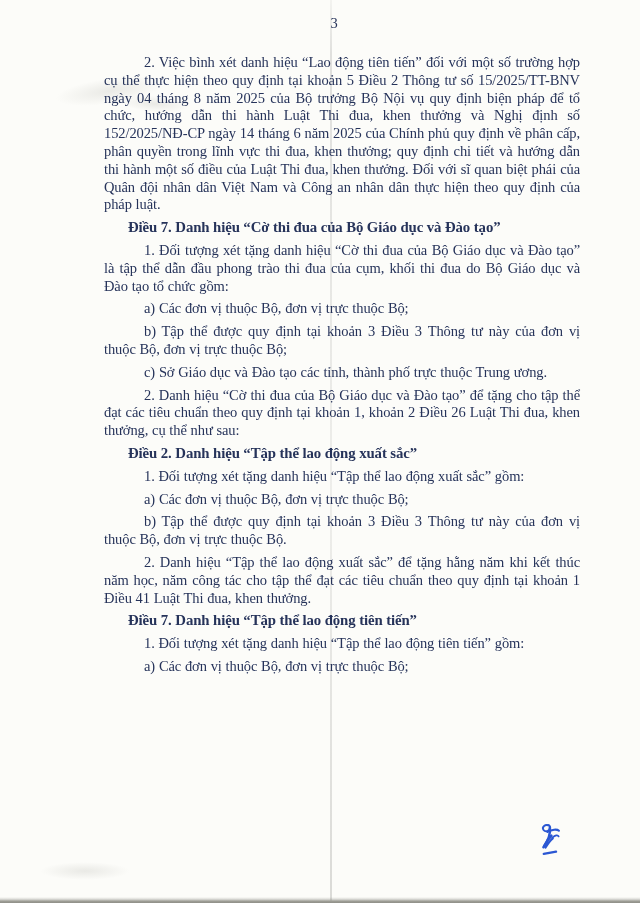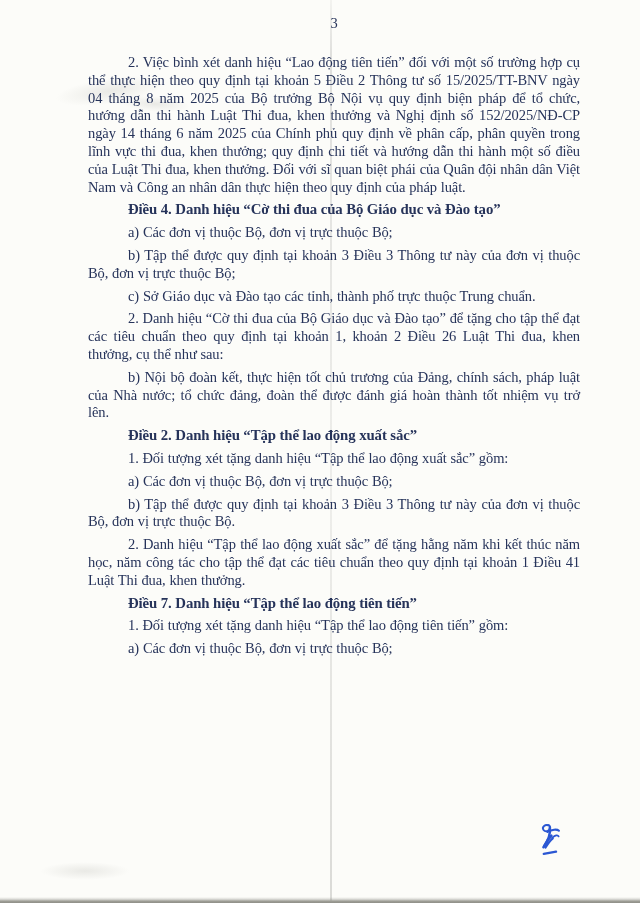--- a/index.html
+++ b/index.html
@@ -26,21 +26,21 @@
     text-align:center;
     font-size:14.5px;
     line-height:18px;
     margin:0 0 22px 0;
   }
   p.body{
     font-size:14.5px;
     line-height:17.8px;
     text-align:justify;
     text-indent:40px;
-    margin:0 0 5px 0;
+    margin:0 0 5px 16px;
     letter-spacing:-0.1px;
     word-spacing:0.3px;
   }
   p.heading{
     font-size:14.8px;
     line-height:17.8px;
     font-weight:bold;
     text-indent:40px;
     margin:5px 0 5px 0;
     letter-spacing:-0.1px;
@@ -85,26 +85,26 @@
   <div class="smudge s1"></div>
   <div class="smudge s2"></div>
   <div class="smudge s3"></div>
 
   <div class="fold-line"></div>
 
   <div class="content">
     <div class="page-number">3</div>
     <div>
         <p class="body">2. Việc bình xét danh hiệu “Lao động tiên tiến” đối với một số trường hợp cụ thể thực hiện theo quy định tại khoản 5 Điều 2 Thông tư số 15/2025/TT-BNV ngày 04 tháng 8 năm 2025 của Bộ trưởng Bộ Nội vụ quy định biện pháp để tổ chức, hướng dẫn thi hành Luật Thi đua, khen thưởng và Nghị định số 152/2025/NĐ-CP ngày 14 tháng 6 năm 2025 của Chính phủ quy định về phân cấp, phân quyền trong lĩnh vực thi đua, khen thưởng; quy định chi tiết và hướng dẫn thi hành một số điều của Luật Thi đua, khen thưởng. Đối với sĩ quan biệt phái của Quân đội nhân dân Việt Nam và Công an nhân dân thực hiện theo quy định của pháp luật.</p>
-        <p class="heading">Điều 4. Danh hiệu “Cờ thi đua của Bộ Giáo dục và Đào tạo”</p>
+        <p class="heading">Điều 7. Danh hiệu “Cờ thi đua của Bộ Giáo dục và Đào tạo”</p>
+        <p class="body">1. Đối tượng xét tặng danh hiệu “Cờ thi đua của Bộ Giáo dục và Đào tạo” là tập thể dẫn đầu phong trào thi đua của cụm, khối thi đua do Bộ Giáo dục và Đào tạo tổ chức gồm:</p>
         <p class="body">a) Các đơn vị thuộc Bộ, đơn vị trực thuộc Bộ;</p>
         <p class="body">b) Tập thể được quy định tại khoản 3 Điều 3 Thông tư này của đơn vị thuộc Bộ, đơn vị trực thuộc Bộ;</p>
-        <p class="body">c) Sở Giáo dục và Đào tạo các tỉnh, thành phố trực thuộc Trung chuẩn.</p>
+        <p class="body">c) Sở Giáo dục và Đào tạo các tỉnh, thành phố trực thuộc Trung ương.</p>
         <p class="body">2. Danh hiệu “Cờ thi đua của Bộ Giáo dục và Đào tạo” để tặng cho tập thể đạt các tiêu chuẩn theo quy định tại khoản 1, khoản 2 Điều 26 Luật Thi đua, khen thưởng, cụ thể như sau:</p>
-        <p class="body">b) Nội bộ đoàn kết, thực hiện tốt chủ trương của Đảng, chính sách, pháp luật của Nhà nước; tổ chức đảng, đoàn thể được đánh giá hoàn thành tốt nhiệm vụ trở lên.</p>
         <p class="heading">Điều 2. Danh hiệu “Tập thể lao động xuất sắc”</p>
         <p class="body">1. Đối tượng xét tặng danh hiệu “Tập thể lao động xuất sắc” gồm:</p>
         <p class="body">a) Các đơn vị thuộc Bộ, đơn vị trực thuộc Bộ;</p>
         <p class="body">b) Tập thể được quy định tại khoản 3 Điều 3 Thông tư này của đơn vị thuộc Bộ, đơn vị trực thuộc Bộ.</p>
         <p class="body">2. Danh hiệu “Tập thể lao động xuất sắc” để tặng hằng năm khi kết thúc năm học, năm công tác cho tập thể đạt các tiêu chuẩn theo quy định tại khoản 1 Điều 41 Luật Thi đua, khen thưởng.</p>
         <p class="heading">Điều 7. Danh hiệu “Tập thể lao động tiên tiến”</p>
         <p class="body">1. Đối tượng xét tặng danh hiệu “Tập thể lao động tiên tiến” gồm:</p>
         <p class="body">a) Các đơn vị thuộc Bộ, đơn vị trực thuộc Bộ;</p>
       </div>
   </div>

